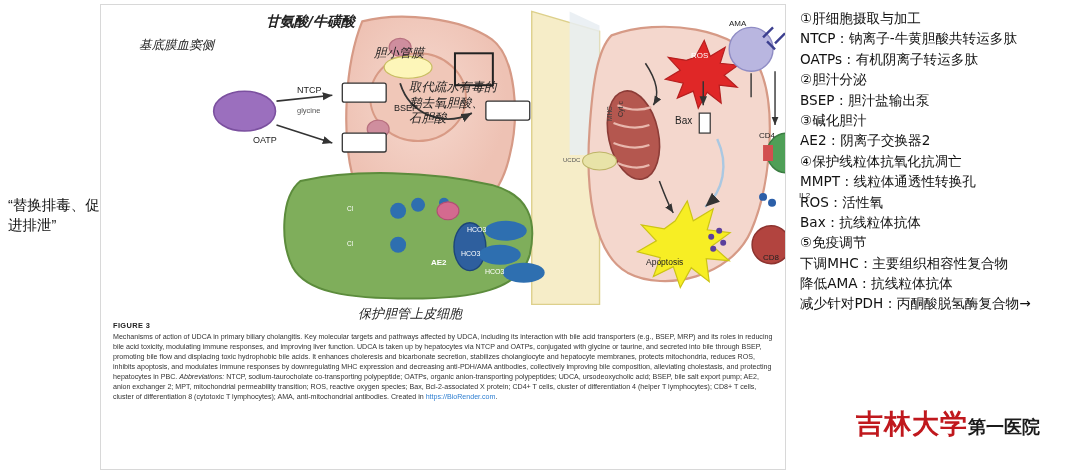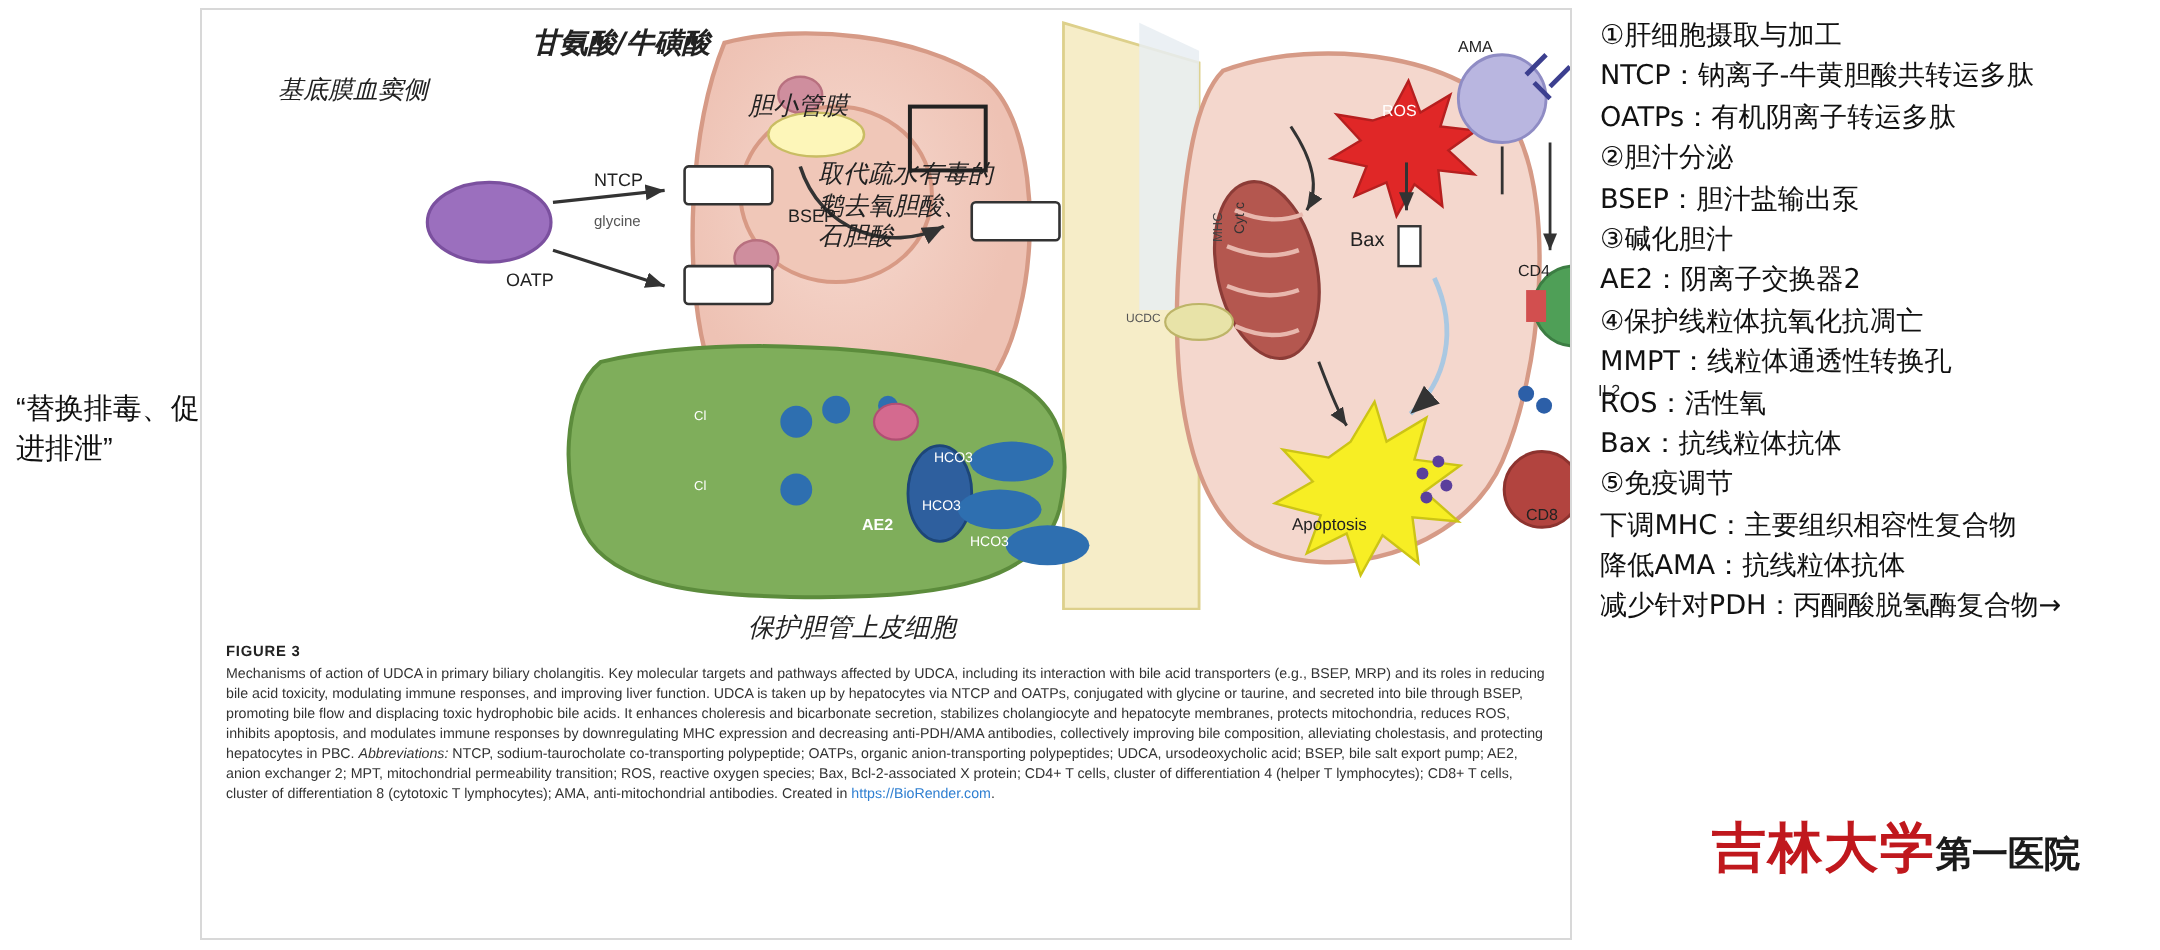--- a/index.html
+++ b/index.html
@@ -174,21 +174,21 @@
       <circle cx="673" cy="198" r="4" fill="#2c5fa8"></circle>
     </g>
   </svg>
 
   <div class="ann cn" style="left:38px;top:32px;font-size:12.5px;">基底膜血窦侧</div>
   <div class="ann cn" style="left:165px;top:8px;font-size:14px;font-weight:bold;">甘氨酸/牛磺酸</div>
   <div class="ann cn" style="left:273px;top:40px;font-size:12.5px;">胆小管膜</div>
   <div class="ann cn" style="left:308px;top:74px;font-size:12.5px;line-height:1.25;">取代疏水有毒的
 鹅去氧胆酸、
 石胆酸</div>
-  <div class="ann cn" style="left:273px;top:300px;font-size:13px;">保护胆管上皮细胞</div>
+  <div class="ann cn" style="left:257px;top:300px;font-size:13px;">保护胆管上皮细胞</div>
 
   <div class="ann" style="left:31px;top:99px;font-size:9.5px;color:#fff;font-weight:bold;">UDCA</div>
   <div class="ann" style="left:152px;top:80px;font-size:9px;padding-left:44px;">NTCP</div>
   <div class="ann" style="left:152px;top:130px;font-size:9px;">OATP</div>
   <div class="ann" style="left:196px;top:57px;font-size:7.5px;color:#555;margin-top:44px;">glycine</div>
   <div class="ann" style="left:293px;top:98px;font-size:9px;">BSEP</div>
 
   <div class="ann" style="left:590px;top:46px;font-size:8px;color:#fff;font-weight:normal;">ROS</div>
   <div class="ann" style="left:574px;top:110px;font-size:10px;">Bax</div>
   <div class="ann" style="left:516px;top:112px;font-size:7px;transform:rotate(-90deg);transform-origin:left top;color:#333;">Cyt c</div>

